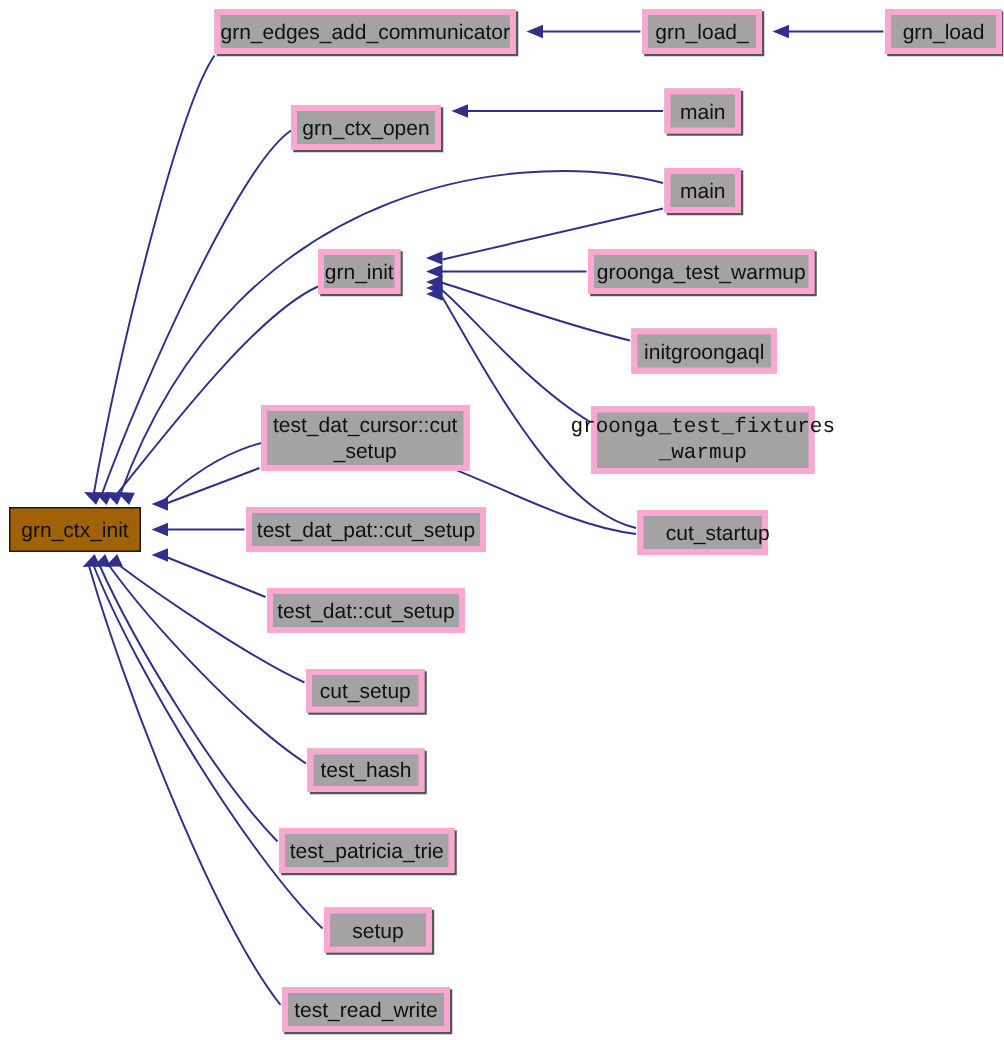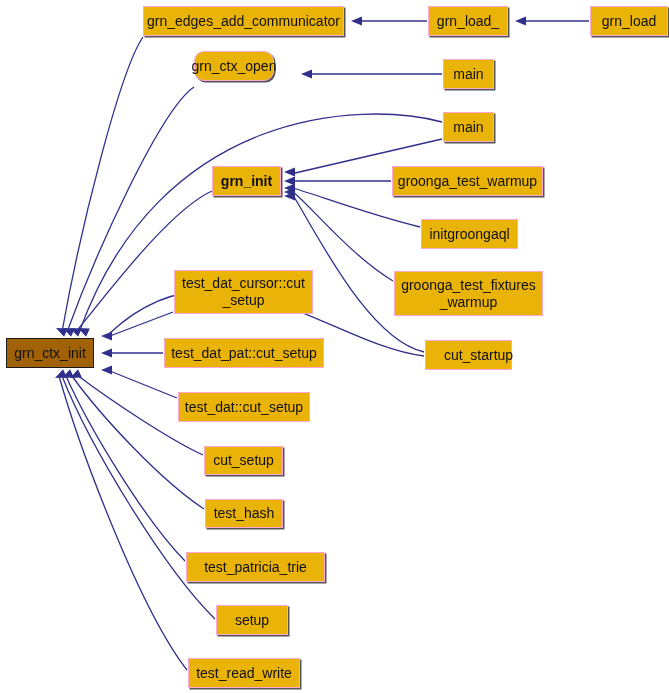--- a/index.html
+++ b/index.html
@@ -24,22 +24,22 @@
     width: 669px;
     height: 693px;
   }
   .node {
     position: absolute;
     box-sizing: border-box;
     display: flex;
     align-items: center;
     justify-content: center;
     text-align: center;
-    background: #eab308;
-    border: 1px solid #f9a8d4;
+    background: #a3a3a3;
+    border: 4px solid #f9a8d4;
     color: #101010;
     font-size: 14px;
     line-height: 17px;
     white-space: pre-line;
     letter-spacing: 0px;
   }
   .node.shadow {
     box-shadow: 1.5px 1.5px 0 0 #555555;
   }
   .node.current {
@@ -89,31 +89,31 @@
       <polygon points="0,0 11,-4.5 11,4.5" fill="#30308c" transform="translate(70,328) rotate(25)"></polygon>
       <polygon points="0,0 11,-4.5 11,4.5" fill="#30308c" transform="translate(78,328) rotate(25)"></polygon>
       <polygon points="0,0 11,-4.5 11,4.5" fill="#30308c" transform="translate(55,378) rotate(-25)"></polygon>
       <polygon points="0,0 11,-4.5 11,4.5" fill="#30308c" transform="translate(62,378) rotate(-25)"></polygon>
       <polygon points="0,0 11,-4.5 11,4.5" fill="#30308c" transform="translate(70,378) rotate(-25)"></polygon>
     </svg>
 <div class="node current" style="left: 6px; top: 338px; width: 88px; height: 30px;">grn_ctx_init</div>
     <div class="node shadow" style="left: 143px; top: 6px; width: 201px; height: 30px;">grn_edges_add_communicator</div>
     <div class="node shadow" style="left: 428px; top: 6px; width: 80px; height: 30px;">grn_load_</div>
     <div class="node shadow" style="left: 590px; top: 6px; width: 78px; height: 30px;">grn_load</div>
-    <div class="node shadow" style="left: 194px; top: 51px; width: 80px; height: 30px; border-radius: 10px;">grn_ctx_open</div>
+    <div class="node shadow" style="left: 194px; top: 70px; width: 100px; height: 30px;">grn_ctx_open</div>
     <div class="node shadow" style="left: 443px; top: 59px; width: 51px; height: 30px;">main</div>
     <div class="node shadow" style="left: 443px; top: 112px; width: 51px; height: 30px;">main</div>
-    <div class="node shadow" style="left: 212px; top: 166px; width: 69px; height: 30px; font-weight: bold;">grn_init</div>
+    <div class="node shadow" style="left: 212px; top: 166px; width: 55px; height: 30px;">grn_init</div>
     <div class="node shadow" style="left: 392px; top: 166px; width: 151px; height: 30px;">groonga_test_warmup</div>
     <div class="node" style="left: 421px; top: 219px; width: 97px; height: 30px;">initgroongaql</div>
     <div class="node" style="left: 174px; top: 270px; width: 139px; height: 44px;">test_dat_cursor::cut
 _setup</div>
-    <div class="node" style="left: 394px; top: 271px; width: 149px; height: 45px;">groonga_test_fixtures
+    <div class="node" style="left: 394px; top: 271px; width: 149px; height: 45px; font-family: Liberation Mono, monospace;">groonga_test_fixtures
 _warmup</div>
     <div class="node" style="left: 164px; top: 338px; width: 160px; height: 30px;">test_dat_pat::cut_setup</div>
     <div class="node" style="left: 425px; top: 340px; width: 87px; height: 30px; padding-left: 20px;">cut_startup</div>
     <div class="node" style="left: 178px; top: 392px; width: 132px; height: 30px;">test_dat::cut_setup</div>
     <div class="node shadow" style="left: 204px; top: 446px; width: 79px; height: 29px;">cut_setup</div>
     <div class="node shadow" style="left: 205px; top: 499px; width: 78px; height: 29px;">test_hash</div>
-    <div class="node shadow" style="left: 186px; top: 552px; width: 139px; height: 30px;">test_patricia_trie</div>
+    <div class="node shadow" style="left: 186px; top: 552px; width: 117px; height: 30px;">test_patricia_trie</div>
     <div class="node shadow" style="left: 216px; top: 605px; width: 72px; height: 30px;">setup</div>
     <div class="node shadow" style="left: 188px; top: 658px; width: 112px; height: 30px;">test_read_write</div>
   </div>
 
 </body></html>

